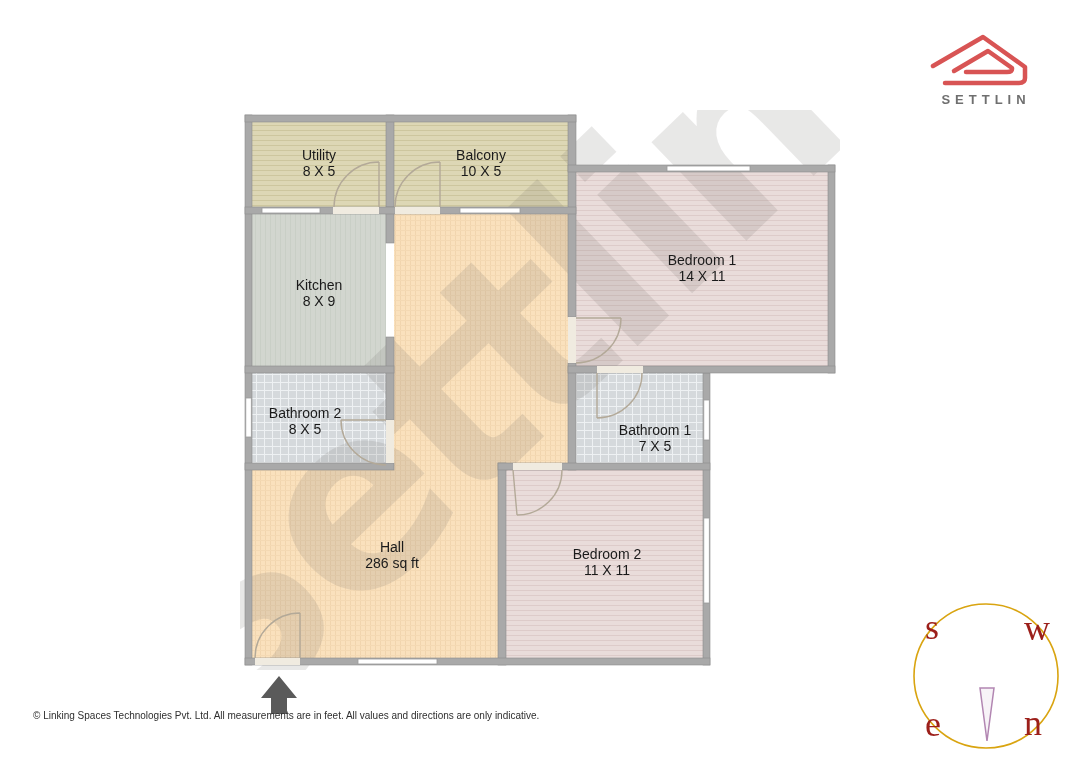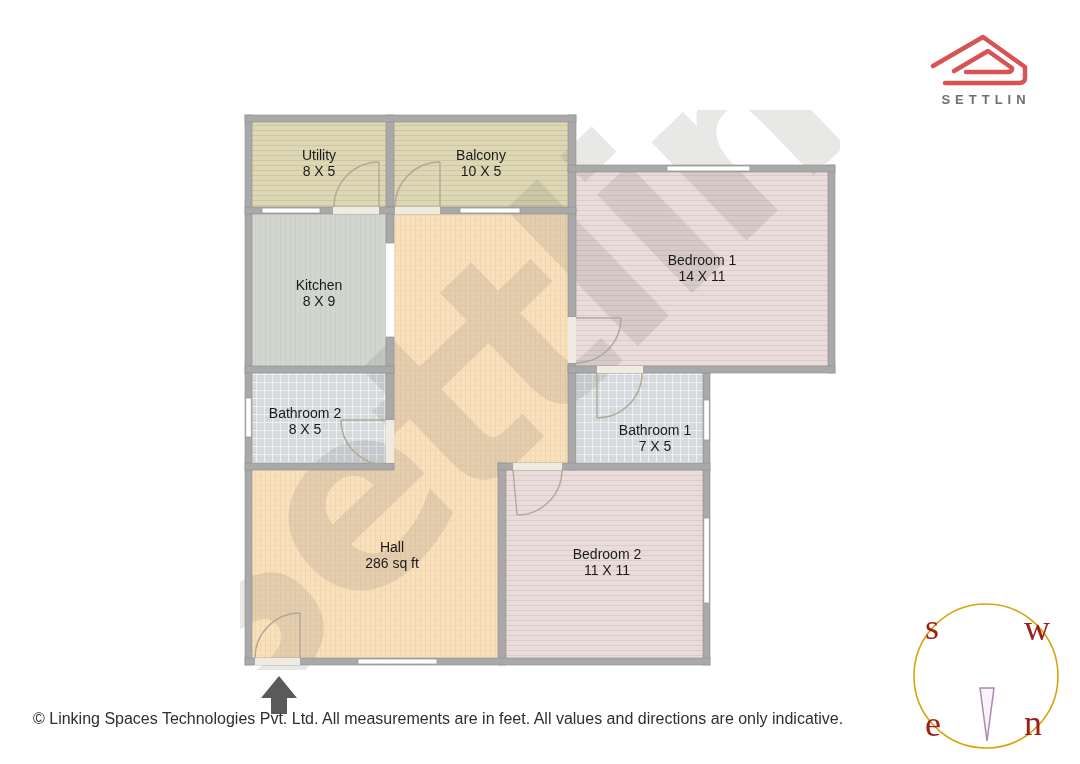--- a/index.html
+++ b/index.html
@@ -1,21 +1,21 @@
 <!DOCTYPE html>
 <html><head>
 <meta charset="utf-8">
 <style>
   html,body{margin:0;padding:0;background:#ffffff;}
   #page{position:relative;width:1080px;height:764px;background:#ffffff;overflow:hidden;
         font-family:"Liberation Sans",sans-serif;}
   .abs{position:absolute;}
   #logo-text{left:930px;top:92px;width:112px;text-align:center;font-size:13px;
              font-weight:700;letter-spacing:5px;color:#6f6f6f;}
-  #footer{left:33px;top:710px;font-size:16px;color:#2f2f2f;}
+  #footer{left:33px;top:710px;font-size:10px;color:#2f2f2f;}
   svg text.room-name,svg text.room-dims{font-family:"Liberation Sans",sans-serif;
              font-size:14px;fill:#1a1a1a;}
   svg text.wm{font-family:"DejaVu Sans",sans-serif;font-weight:bold;}
   svg text.compass-letter{font-family:"Liberation Serif",serif;font-size:36px;fill:#9c1f1a;}
 </style>
 </head>
 <body>
 
 <div id="page">
 

